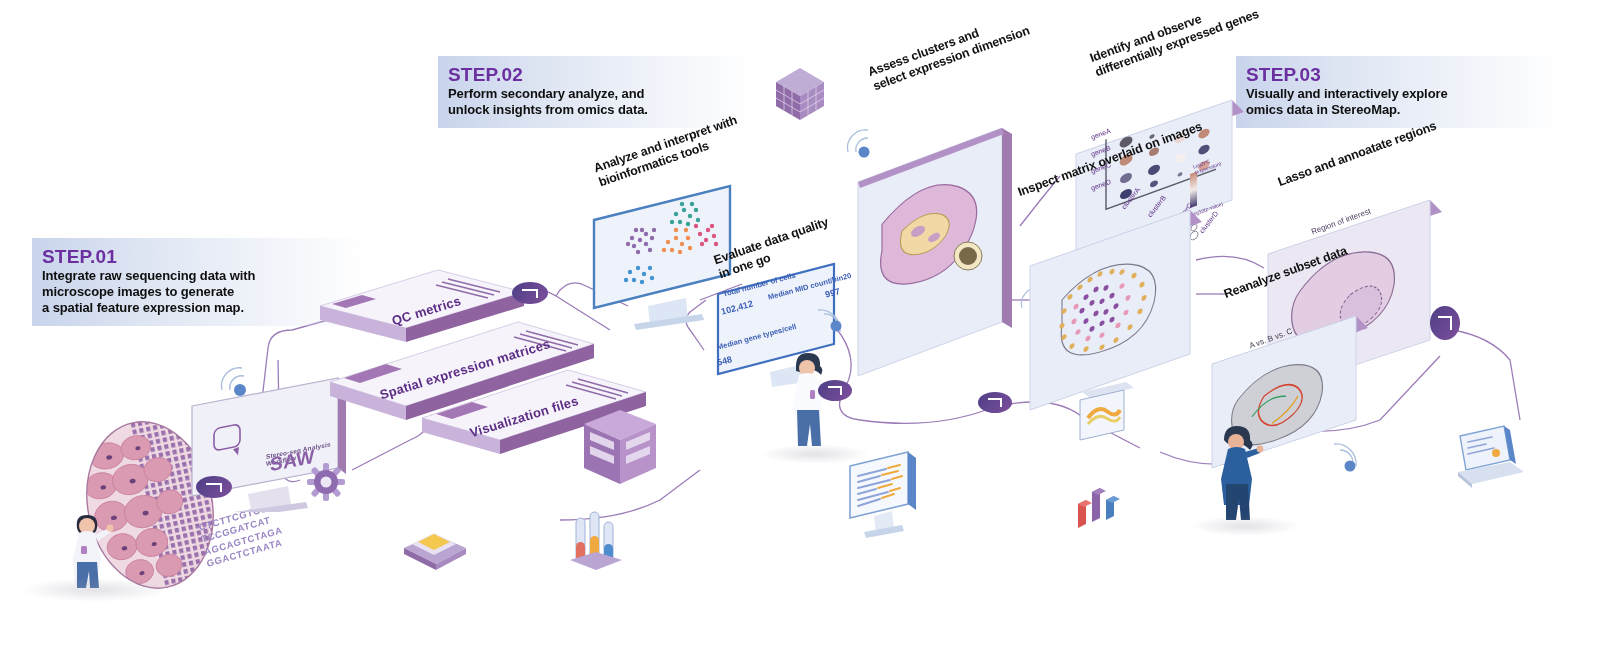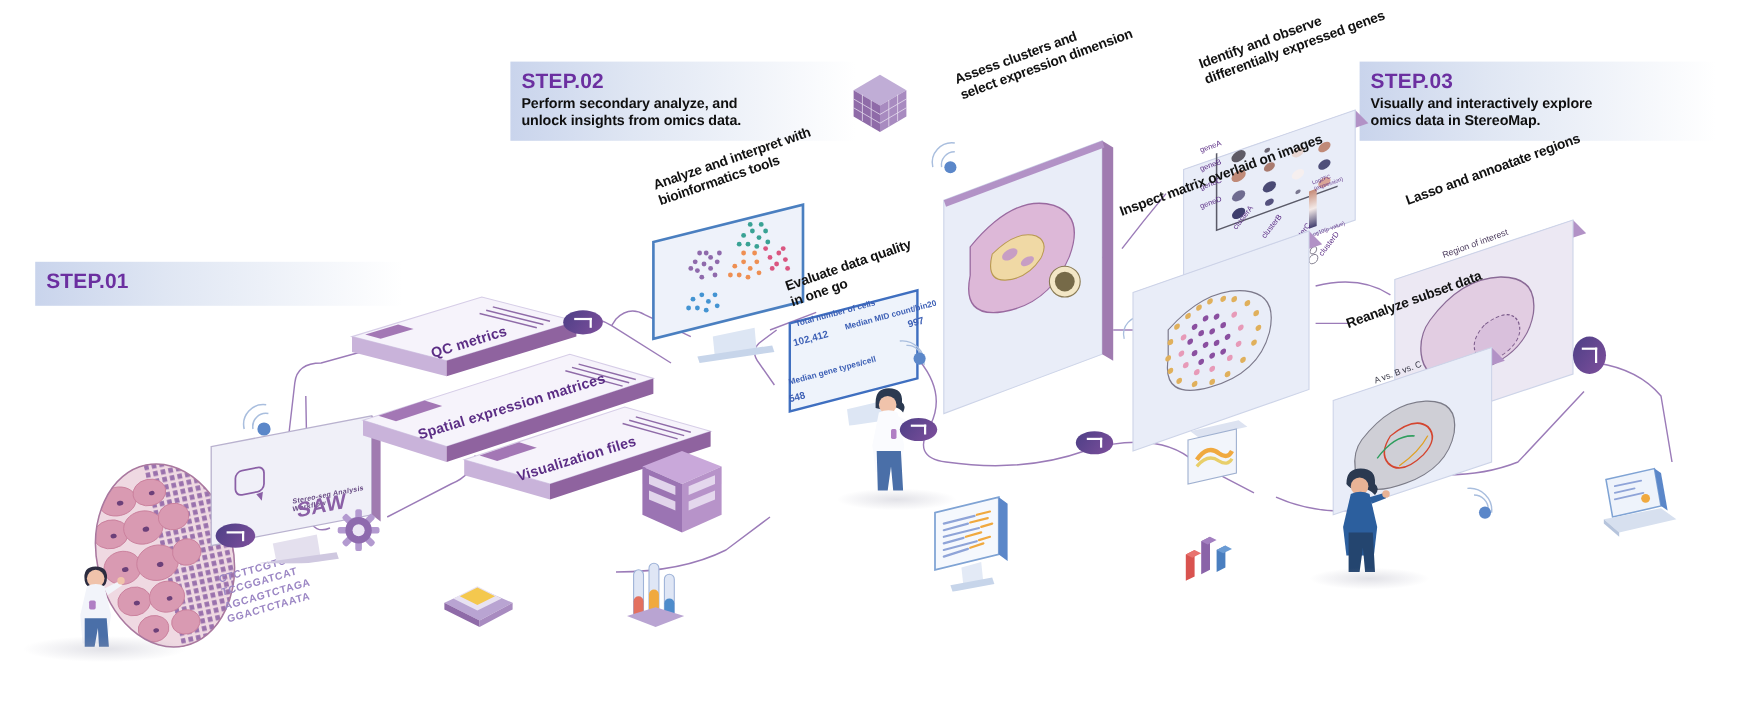--- a/index.html
+++ b/index.html
@@ -11,21 +11,21 @@
   }
   #stage{position:absolute;inset:0;}
 
   
   .step-box{position:absolute;padding:8px 14px 10px 10px;
     background:linear-gradient(90deg,#c9d4ec 0%,#dfe6f3 35%,rgba(255,255,255,0) 100%);
   }
   .step-label{color:#6b2fa0;font-size:19px;font-weight:700;line-height:1.15;letter-spacing:.2px;}
   .step-text{color:#0f0f0f;font-size:13px;font-weight:700;line-height:1.24;letter-spacing:-.1px;white-space:pre-line;}
   #step1{left:32px;top:238px;width:310px;}
-  #step2{left:464px;top:56px;width:290px;}
+  #step2{left:438px;top:56px;width:290px;}
   #step3{left:1236px;top:56px;width:300px;}
 
   
   .panel-cap{position:absolute;font-size:12.5px;font-weight:700;color:#111;
     line-height:1.22;white-space:pre-line;letter-spacing:-.2px;transform-origin:0 0;}
   .ribbon-text{position:absolute;color:#5b2d85;font-weight:700;font-size:13px;
     transform-origin:0 0;white-space:nowrap;letter-spacing:.2px;}
 
   
   #wires{position:absolute;left:0;top:0;width:1600px;height:660px;pointer-events:none;}
@@ -72,20 +72,23 @@
       <path d="M1160 452 Q1200 470 1248 462"></path>
       <path d="M1286 430 Q1340 436 1380 420 L1440 356"></path>
       <path d="M1452 330 Q1490 336 1510 360 L1520 420"></path>
       <path d="M1040 300 L1012 300"></path>
       <path d="M1226 294 L1196 294"></path>
     </g>
   </svg>
 
   <div class="step-box" id="step1">
     <div class="step-label">STEP.01</div>
+    <div class="step-text">Integrate raw sequencing data with
+microscope images to generate
+a spatial feature expression map.</div>
   </div>
 
   <div class="step-box" id="step2">
     <div class="step-label">STEP.02</div>
     <div class="step-text">Perform secondary analyze, and
 unlock insights from omics data.</div>
   </div>
 
   <div class="step-box" id="step3">
     <div class="step-label">STEP.03</div>

